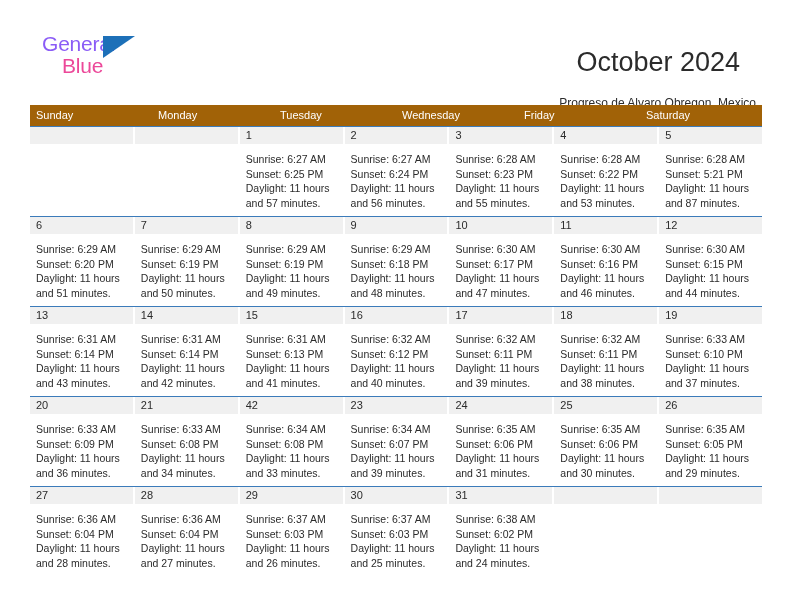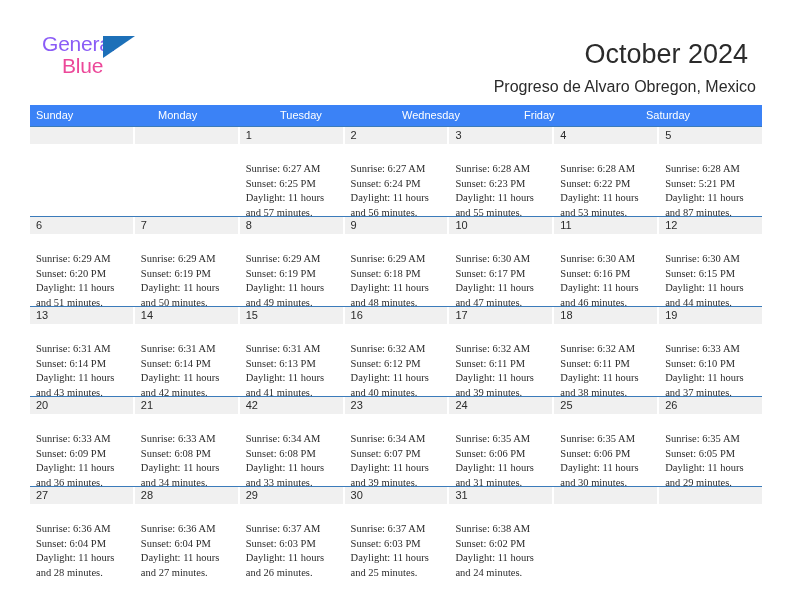--- a/index.html
+++ b/index.html
@@ -72,44 +72,44 @@
     position: absolute;
     right: 36px;
     top: 30px;
     text-align: right;
   }
   .cal-title {
     font-size: 27px;
     color: #2b2b2b;
     line-height: 32px;
     font-weight: normal;
-    margin: 8px;
+    margin: 16px;
     white-space: nowrap;
   }
   .cal-subtitle {
-    font-size: 16px;
+    font-size: 12px;
     color: #2b2b2b;
     line-height: 18px;
     margin: 8px 0 0 0;
     white-space: nowrap;
   }
 
   
   .calendar {
     position: absolute;
     left: 30px;
     top: 105px;
     width: 732px;
   }
 
   .weekday-header {
     display: flex;
     width: 732px;
     height: 21px;
-    background: #3b82f6;
+    background: #a16207;
   }
   .weekday-cell {
     flex: 1 1 0;
     color: #ffffff;
     font-size: 11px;
     line-height: 21px;
     padding-left: 6px;
     box-sizing: border-box;
     white-space: nowrap;
     overflow: hidden;
@@ -146,23 +146,22 @@
     line-height: 17px;
     color: #2b2b2b;
     padding-left: 6px;
     box-sizing: border-box;
   }
   .day-cell.empty .day-number {
     background: #f0f0f0;
   }
 
   .day-body {
-    padding: 18px 5px 0 6px;
+    padding: 8px 5px 0 6px;
     box-sizing: border-box;
-    font-family: Liberation Serif, serif;
   }
   .day-line {
     font-size: 10.5px;
     line-height: 14.5px;
     color: #2b2b2b;
     white-space: nowrap;
   }
 </style>
 </head>
 <body>

